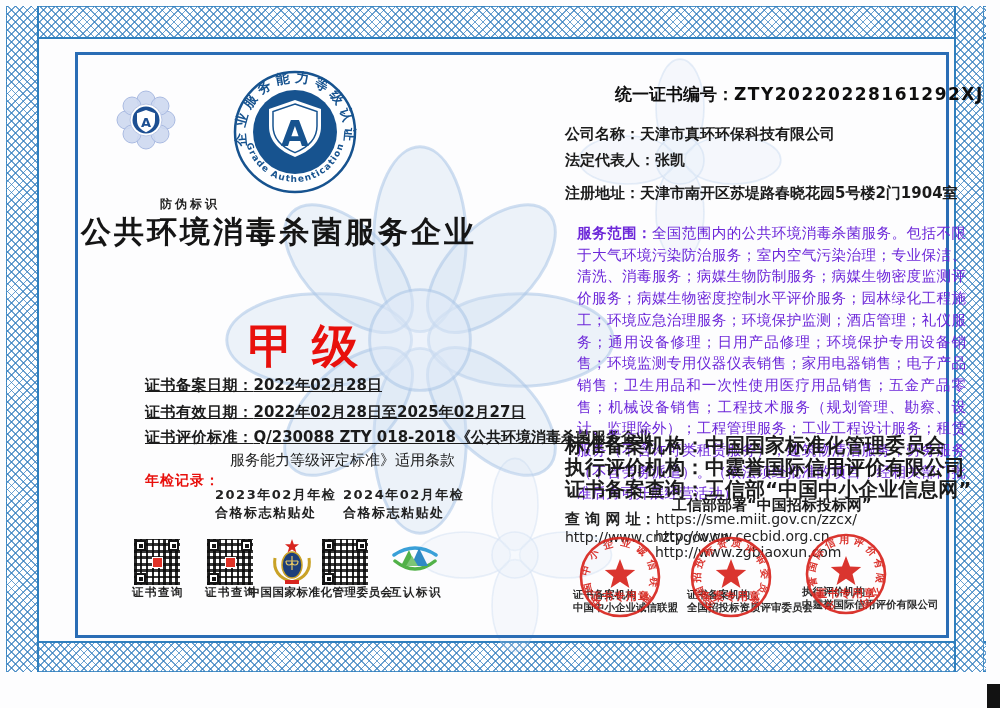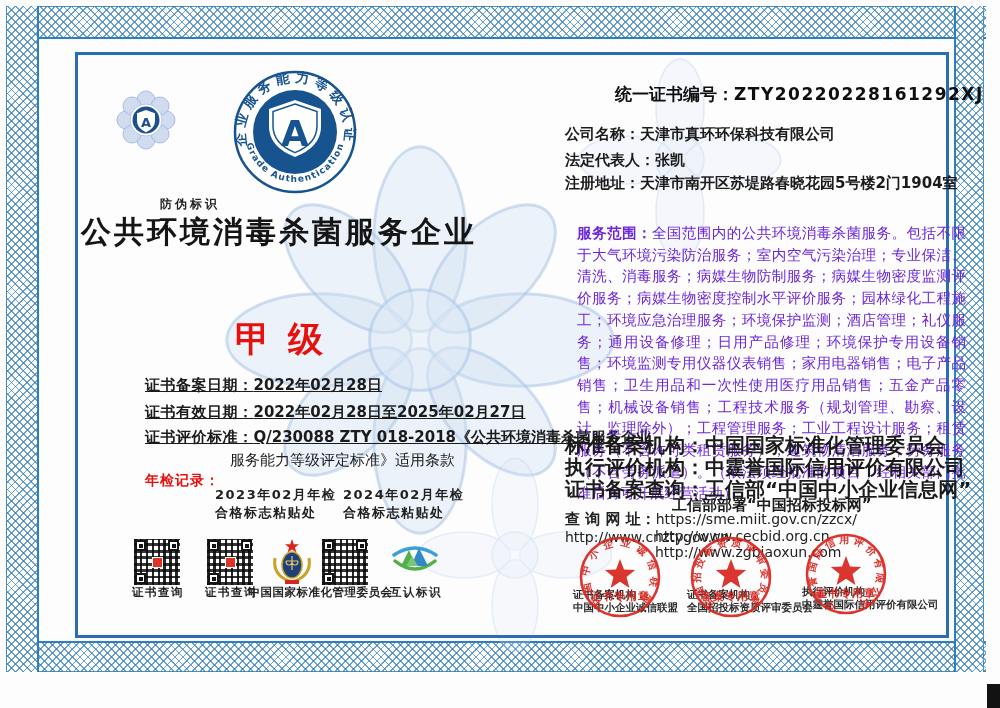--- a/index.html
+++ b/index.html
@@ -26,21 +26,21 @@
   
   .abs{position:absolute;z-index:2;}
   .lbl{font-weight:700;}
   .val{font-weight:600;}
   .red{color:#e8100c;}
 
   
   .antifake-label{left:124px;top:196px;width:110px;font-size:12px;font-weight:700;letter-spacing:3px;color:#222;padding-left:36px;}
   .title1{left:78px;top:212px;width:402px;text-align:center;font-size:30px;font-weight:700;letter-spacing:3px;color:#151515;}
   .title2{left:78px;top:255px;width:402px;text-align:center;font-size:47px;font-weight:800;letter-spacing:26px;text-indent:26px;color:#111;}
-  .grade-word{left:78px;top:316px;width:402px;text-align:center;font-size:35px;font-weight:700;letter-spacing:18px;text-indent:18px;}
+  .grade-word{left:78px;top:316px;width:402px;text-align:center;font-size:46px;font-weight:700;letter-spacing:18px;text-indent:18px;padding-left:24px;}
   .drow{left:145px;font-size:15px;text-decoration:underline;}
   .drow .lbl{letter-spacing:.5px;}
   .std2{left:230px;top:451px;font-size:15px;font-weight:400;}
   .annual-label{left:145px;top:472px;font-size:14px;font-weight:700;letter-spacing:1px;}
   .slot{top:486px;font-size:13px;font-weight:700;line-height:18px;letter-spacing:1.5px;color:#222;}
 
   
   .qr{position:absolute;top:539px;width:46px;height:46px;background-color:#fff;z-index:2;
     background-image:
       repeating-linear-gradient(90deg, rgba(10,10,10,.88) 0 2.6px, transparent 2.6px 5.9px),
@@ -149,21 +149,21 @@
   <div class="abs certno">
     <span class="lbl">统一证书编号：</span><span class="num">ZTY20220228161292XJ</span>
   </div>
 
   <div class="abs crow" style="top:125px">
     <span class="lbl">公司名称：</span><span class="val">天津市真环环保科技有限公司</span>
   </div>
   <div class="abs crow" style="top:151px">
     <span class="lbl">法定代表人：</span><span class="val">张凯</span>
   </div>
-  <div class="abs crow" style="top:174px">
+  <div class="abs crow" style="top:184px">
     <span class="lbl">注册地址：</span><span class="val">天津市南开区苏堤路春晓花园5号楼2门1904室</span>
   </div>
 
   <div class="abs title1">公共环境消毒杀菌服务企业</div>
   <div class="abs grade-word red">甲级</div>
 
   <div class="abs drow" style="top:376px">
     <span class="lbl">证书备案日期：</span><span class="val">2022年02月28日</span>
   </div>
   <div class="abs drow" style="top:403px">

